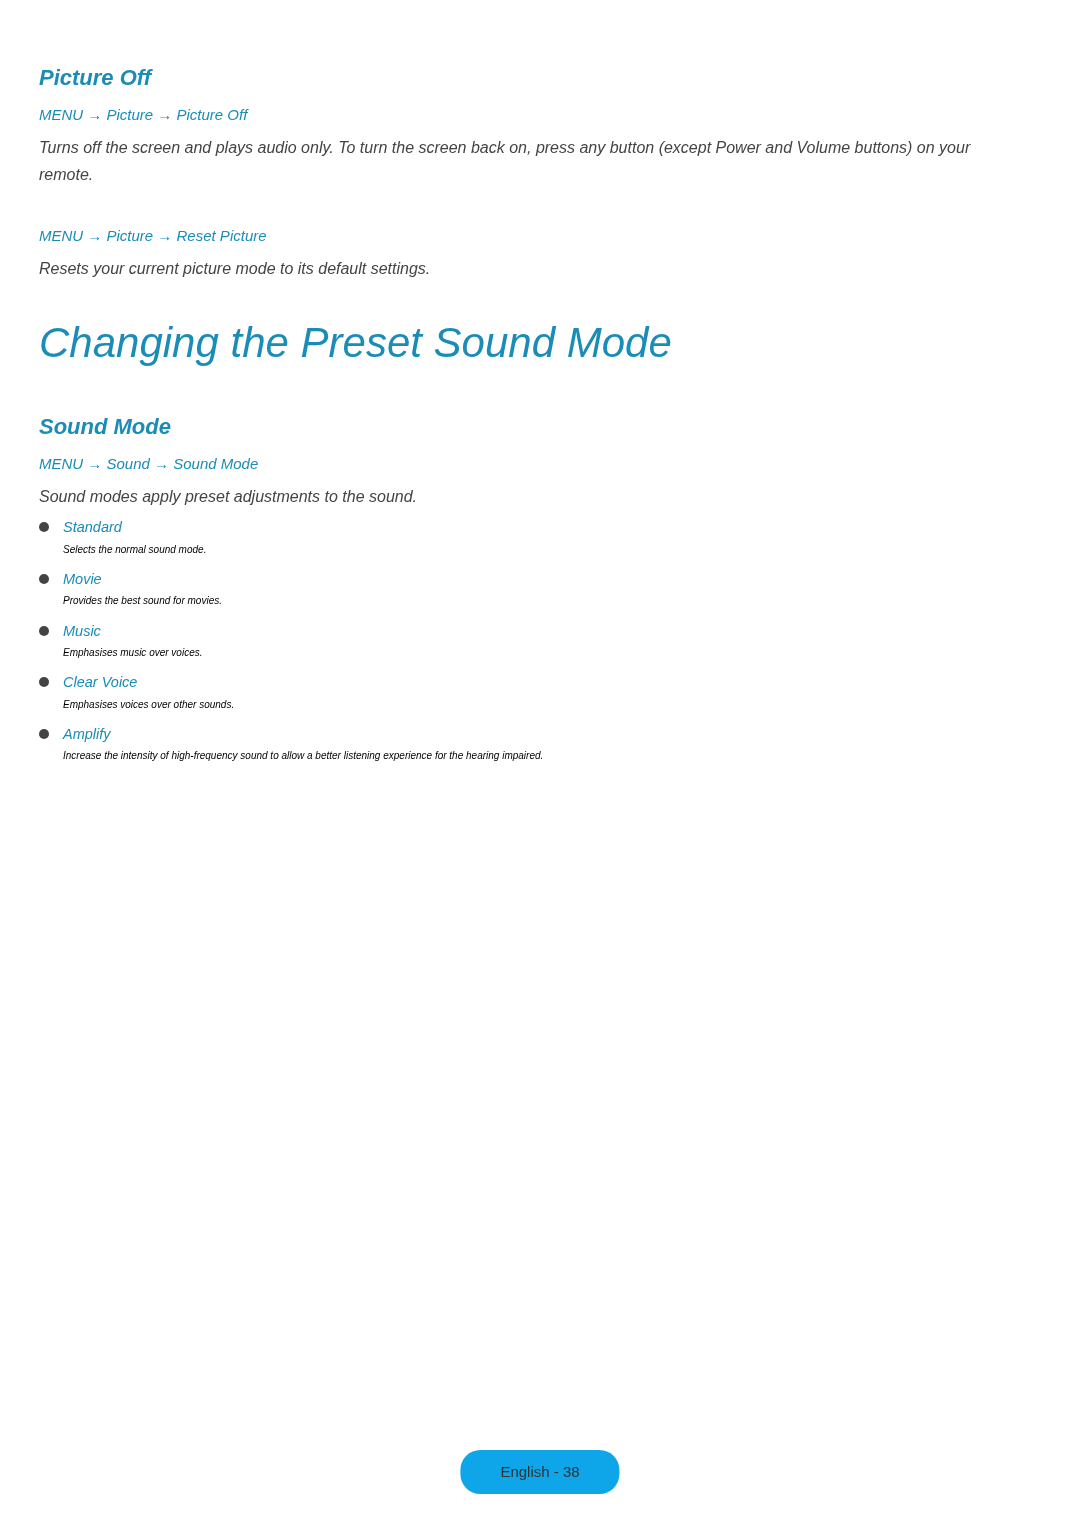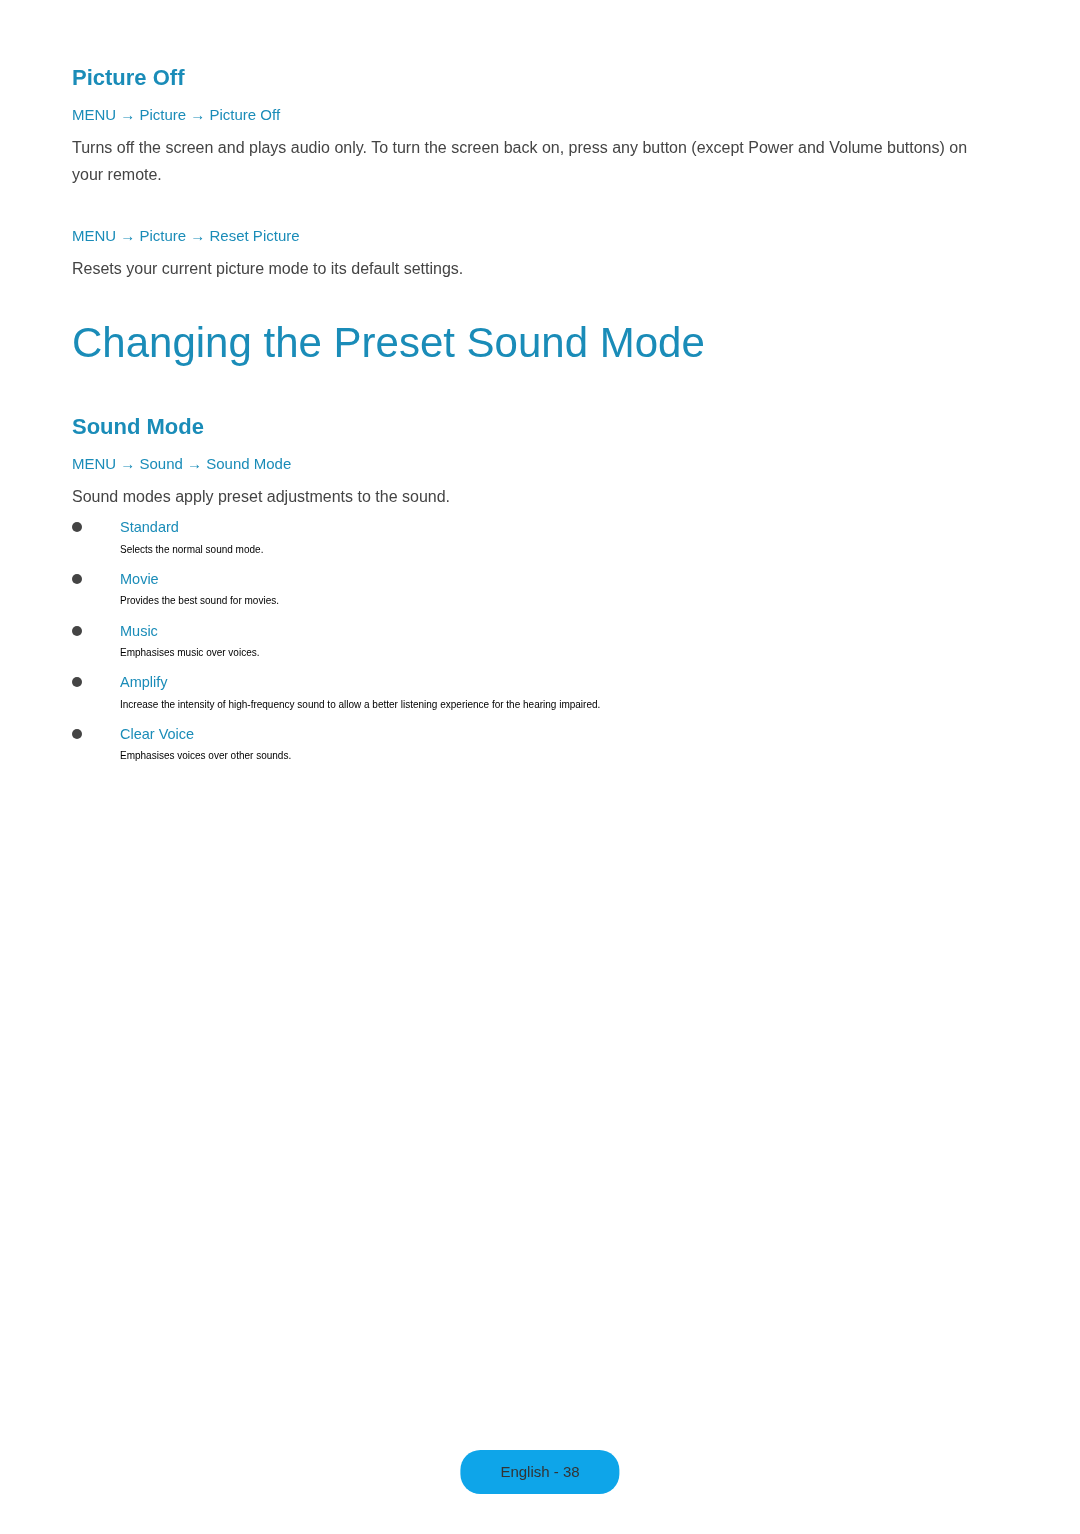--- a/index.html
+++ b/index.html
@@ -13,22 +13,23 @@
       font-family: 'Segoe UI', Arial, sans-serif;
       width: 1080px;
       min-height: 1534px;
       position: relative;
       color: #333333;
       font-size: 15px;
       line-height: 1.6;
     }
 
     .page-content {
-      padding: 60px 90px 100px 72px;
+      padding: 60px 90px 100px 39px;
       max-width: 1080px;
+      font-style: italic;
     }
 
     .section-title-small {
       font-size: 22px;
       font-weight: 600;
       color: #1a8cb8;
       margin-bottom: 8px;
     }
 
     .breadcrumb {
@@ -64,21 +65,20 @@
     .bullet-list {
       list-style: none;
       padding: 0;
       margin-top: 6px;
     }
 
     .bullet-list li {
       display: flex;
       align-items: flex-start;
       margin-bottom: 10px;
-      gap: 24px;
     }
 
     .bullet-dot {
       width: 10px;
       height: 10px;
       border-radius: 50%;
       background: #444444;
       margin-top: 6px;
       margin-right: 14px;
       flex-shrink: 0;
@@ -162,29 +162,29 @@
         <li>
           <div class="bullet-dot"></div>
           <div class="bullet-content">
             <div class="bullet-term">Music</div>
             <div class="bullet-desc">Emphasises music over voices.</div>
           </div>
         </li>
         <li>
           <div class="bullet-dot"></div>
           <div class="bullet-content">
-            <div class="bullet-term">Amplify</div>
-            <div class="bullet-desc">Increase the intensity of high-frequency sound to allow a better listening experience for the hearing impaired.</div>
+            <div class="bullet-term">Clear Voice</div>
+            <div class="bullet-desc">Emphasises voices over other sounds.</div>
           </div>
         </li>
         <li>
           <div class="bullet-dot"></div>
           <div class="bullet-content">
-            <div class="bullet-term">Clear Voice</div>
-            <div class="bullet-desc">Emphasises voices over other sounds.</div>
+            <div class="bullet-term">Amplify</div>
+            <div class="bullet-desc">Increase the intensity of high-frequency sound to allow a better listening experience for the hearing impaired.</div>
           </div>
         </li>
       </ul>
   </div>
 
 </div>
 
 <div class="page-footer">
   <span>English - 38</span>
 </div>

